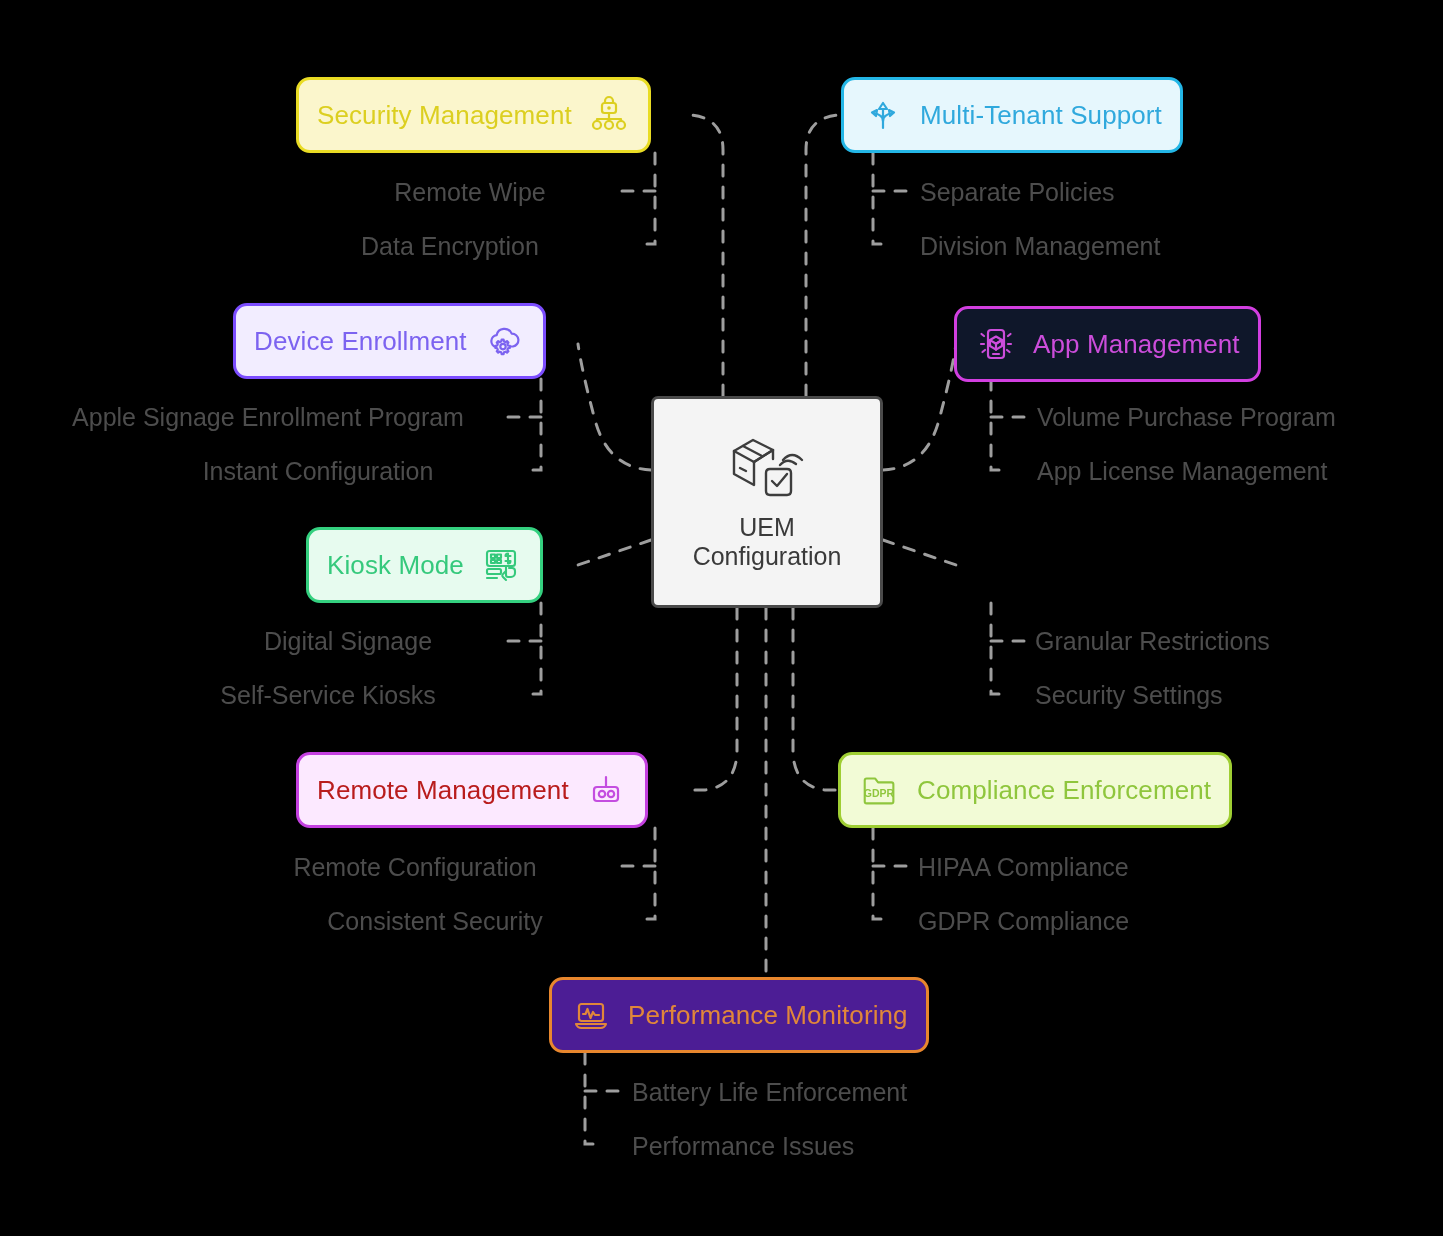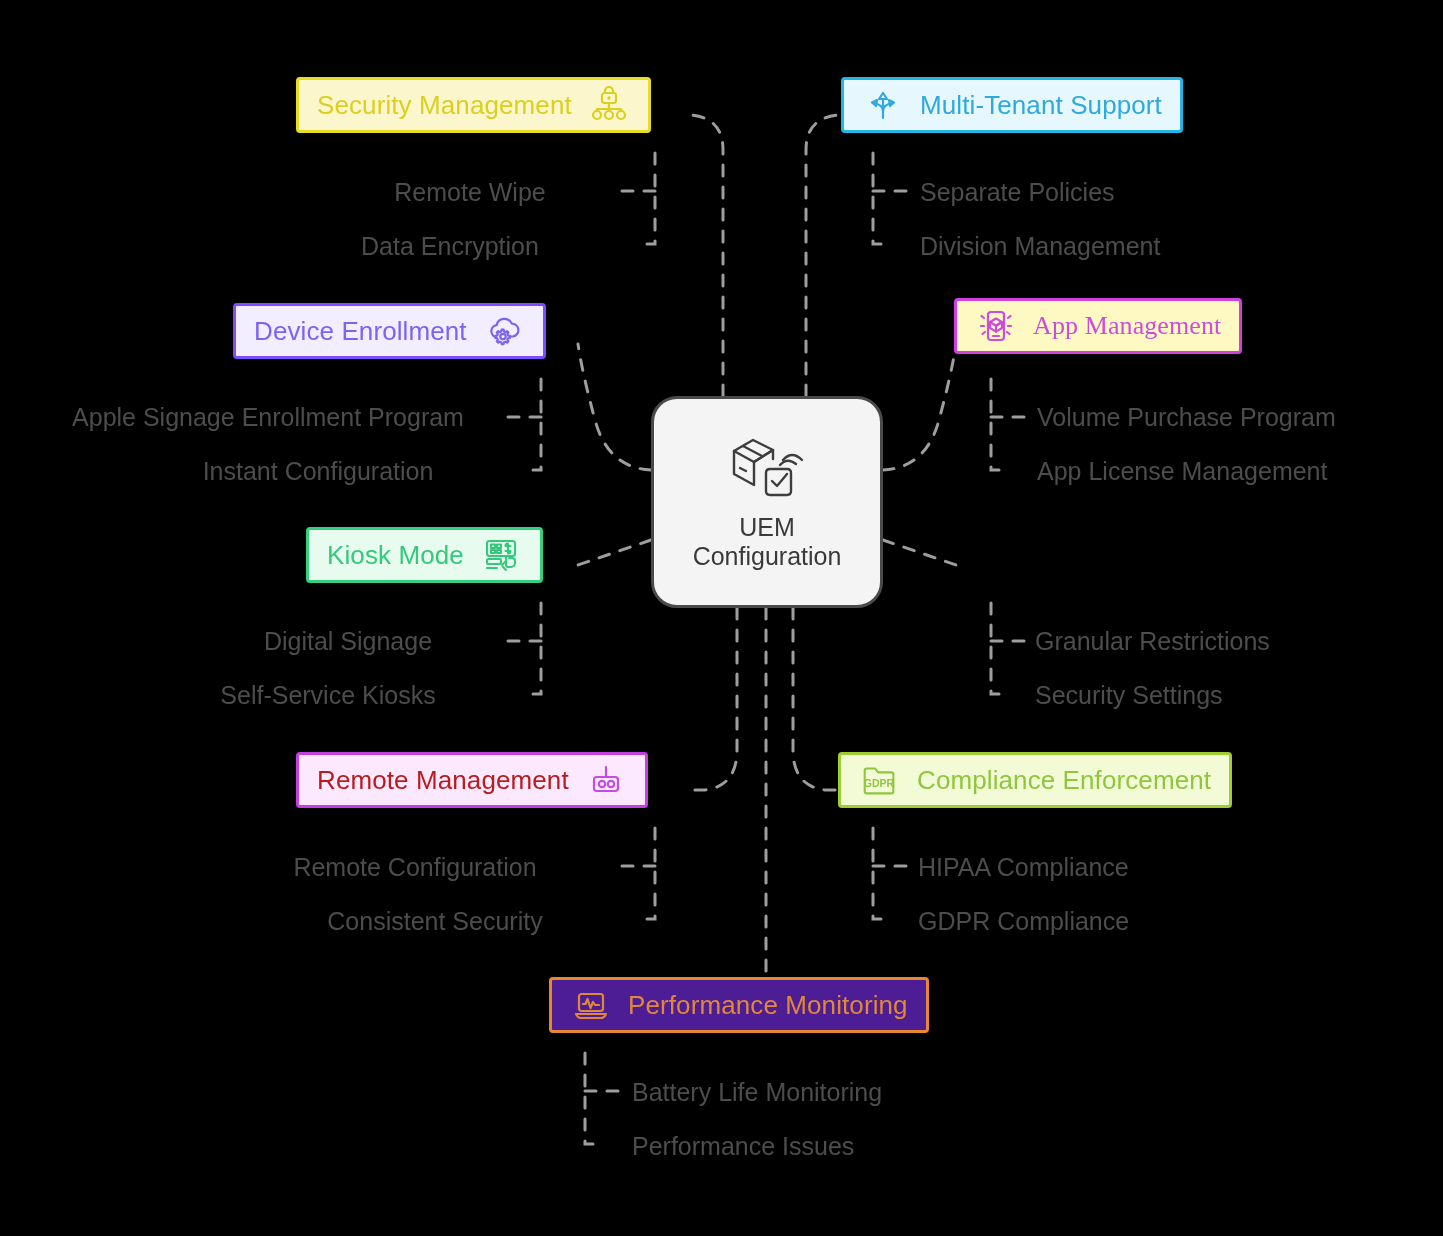--- a/index.html
+++ b/index.html
@@ -20,25 +20,25 @@
     left: 0; top: 0;
     width: 1443px;
     height: 1236px;
     pointer-events: none;
   }
   .node {
     position: absolute;
     box-sizing: border-box;
     display: flex;
     align-items: center;
-    border-radius: 4px;
+    border-radius: 14px;
     border-width: 3px;
     border-style: solid;
     padding: 0 18px;
-    height: 56px;
+    height: 76px;
     white-space: nowrap;
   }
   .node .label {
     font-size: 26px;
     letter-spacing: .1px;
   }
   .node.icon-right .label { order: 1; }
   .node.icon-right .nicon { order: 2; margin-left: 16px; }
   .node.icon-left .nicon { order: 1; margin-right: 16px; }
   .node.icon-left .label { order: 2; }
@@ -54,21 +54,21 @@
 
   #center-node {
     position: absolute;
     left: 651px;
     top: 396px;
     width: 232px;
     height: 212px;
     box-sizing: border-box;
     background: #f4f4f4;
     border: 3px solid #4a4a4a;
-    border-radius: 26px;
+    border-radius: 7px;
     display: flex;
     flex-direction: column;
     align-items: center;
     justify-content: center;
   }
   #center-node .center-icon { margin-bottom: 10px; }
   #center-node .center-label {
     font-size: 25px;
     color: #3a3a3a;
     line-height: 1.18;
@@ -206,21 +206,21 @@
           <path d="M12 26 a6 6 0 0 1 .6 -11.8 a8 8 0 0 1 15.1 -1.6 a6.5 6.5 0 0 1 1.3 12.9 L26 25.5"></path>
           <path d="M20 20.5 l1.6 .6 l1.4 -1 l1.4 1.4 l-1 1.4 l.6 1.6 l1.8 .4 v2 l-1.8 .4 l-.6 1.6 l1 1.4 l-1.4 1.4 l-1.4 -1 l-1.6 .6 l-.4 1.8 h-2 l-.4 -1.8 l-1.6 -.6 l-1.4 1 l-1.4 -1.4 l1 -1.4 l-.6 -1.6 l-1.8 -.4 v-2 l1.8 -.4 l.6 -1.6 l-1 -1.4 l1.4 -1.4 l1.4 1 l1.6 -.6 l.4 -1.8 h2 Z"></path>
           <circle cx="19" cy="25.6" r="2.7"></circle>
         </g>
       </svg>
     </span>
   </div>
   <div class="sub right-align" style="left:40px; top:403px; width:456px;">Apple Signage Enrollment Program</div>
   <div class="sub right-align" style="left:140px; top:457px; width:356px;">Instant Configuration</div>
 
-  <div class="node icon-left" style="left:954px; top:298px; background:#fef9c3; border-color:#d23fe0;font-family:Liberation Serif, serif;">
+  <div class="node icon-left" style="left:954px; top:306px; background:#0f172a; border-color:#d23fe0;">
     <span class="nicon">
       <svg width="40" height="40" viewBox="0 0 40 40">
         <g fill="none" stroke="#cc4ddb" stroke-width="2.2" stroke-linecap="round" stroke-linejoin="round">
           <rect x="12" y="6" width="16" height="28" rx="3"></rect>
           <path d="M17 30 h6"></path>
           <path d="M14 16 L20 12.5 L26 16 L20 19.7 Z"></path>
           <path d="M14 16 L14 22 L20 25.6 L20 19.7"></path>
           <path d="M20 19.7 L26 16 L26 22 L20 25.6"></path>
           <path d="M8 12 L5.5 10 M8 20 L5 20 M9 26 L6.5 28"></path>
           <path d="M32 12 L34.5 10 M32 20 L35 20 M31 26 L33.5 28"></path>
@@ -292,16 +292,16 @@
       <svg width="40" height="40" viewBox="0 0 40 40">
         <g fill="none" stroke="#e1873a" stroke-width="2.2" stroke-linecap="round" stroke-linejoin="round">
           <rect x="8" y="9" width="24" height="17" rx="2.5"></rect>
           <path d="M5 29 h30 a6 6 0 0 1 -6 4 H11 a6 6 0 0 1 -6 -4 Z"></path>
           <path d="M12 19 l2.5 0 l2 -5 l3 9 l2.5 -6 l2 3 h4"></path>
         </g>
       </svg>
     </span>
     <span class="label" style="color:#e1873a;">Performance Monitoring</span>
   </div>
-  <div class="sub" style="left:632px; top:1078px;">Battery Life Monitoring</div>
+  <div class="sub" style="left:632px; top:1078px;">Battery Life Enforcement</div>
   <div class="sub" style="left:632px; top:1132px;">Performance Issues</div>
 
 </div>
 
 </body></html>

